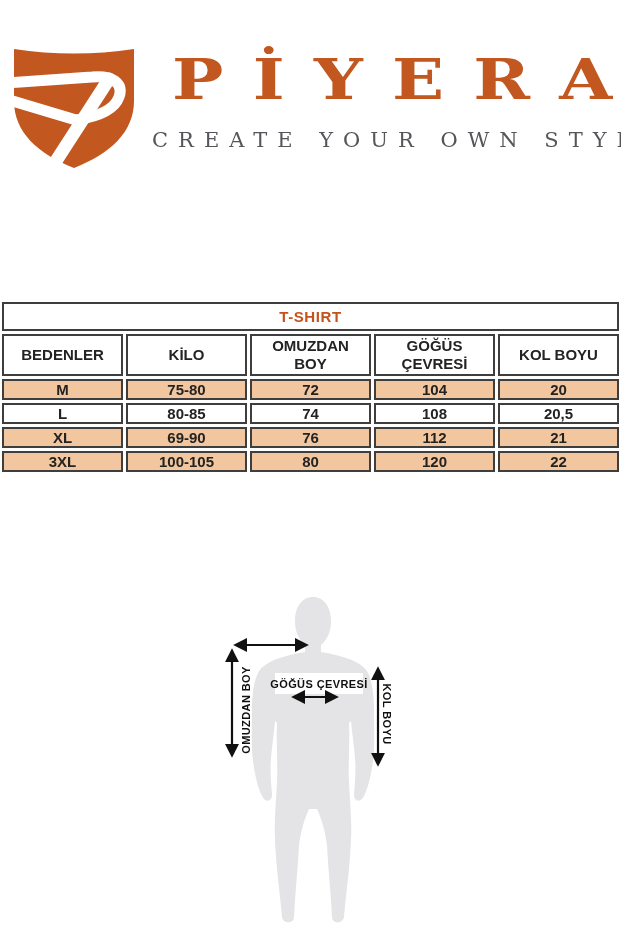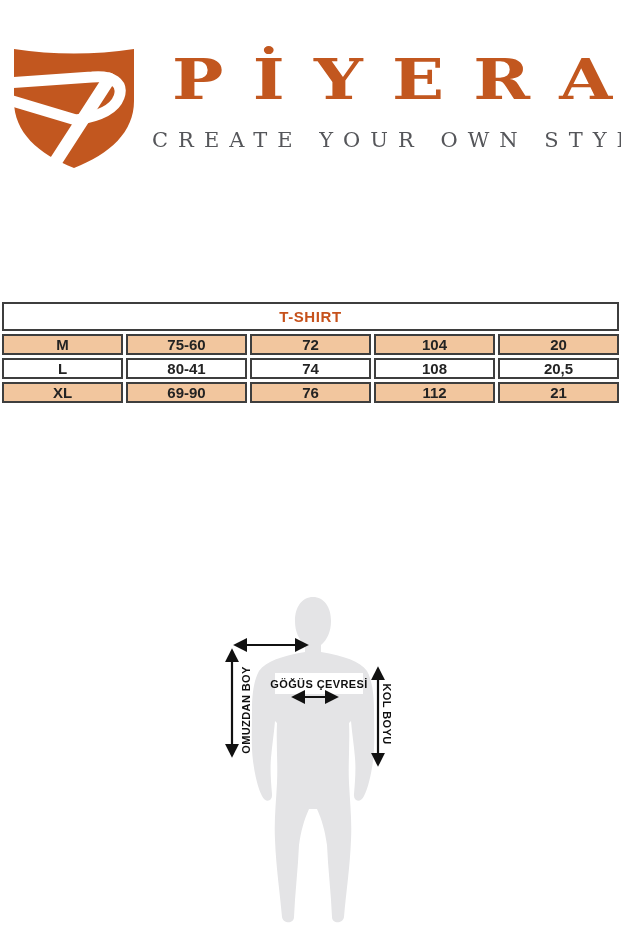--- a/index.html
+++ b/index.html
@@ -70,42 +70,56 @@
     </svg>
     <div class="wordmark">PİYERA</div>
     <div class="slogan">CREATE YOUR OWN STYLE</div>
   </div>
 
   <table class="size-chart">
     <thead>
       <tr class="title-row">
         <th colspan="5">T-SHIRT</th>
       </tr>
+      <tr class="cols-row">
+        <th>BEDENLER</th>
+        <th>KİLO</th>
+        <th>OMUZDAN BOY</th>
+        <th>GÖĞÜS ÇEVRESİ</th>
+        <th>KOL BOYU</th>
+      </tr>
     </thead>
     <tbody class="rows">
       <tr class="alt">
         <td>M</td>
-        <td>75-60</td>
+        <td>75-80</td>
         <td>72</td>
         <td>104</td>
         <td>20</td>
       </tr>
       <tr>
         <td>L</td>
-        <td>80-41</td>
+        <td>80-85</td>
         <td>74</td>
         <td>108</td>
         <td>20,5</td>
       </tr>
       <tr class="alt">
         <td>XL</td>
         <td>69-90</td>
         <td>76</td>
         <td>112</td>
         <td>21</td>
+      </tr>
+      <tr class="alt">
+        <td>3XL</td>
+        <td>100-105</td>
+        <td>80</td>
+        <td>120</td>
+        <td>22</td>
       </tr>
     </tbody>
   </table>
 
   <svg class="diagram" viewBox="0 0 195 340" xmlns="http://www.w3.org/2000/svg">
     <defs>
       <marker id="arr" viewBox="0 0 10 10" refX="8" refY="5" markerWidth="6.5" markerHeight="6.5" orient="auto-start-reverse">
         <path d="M0,0 L10,5 L0,10 Z" fill="#111111"></path>
       </marker>
     </defs>

